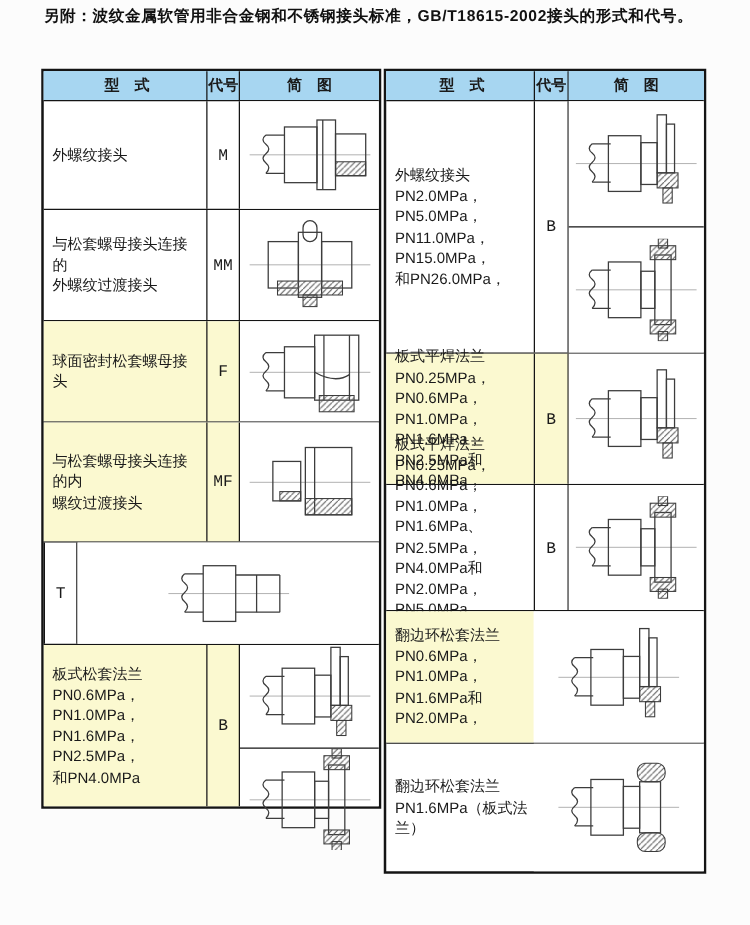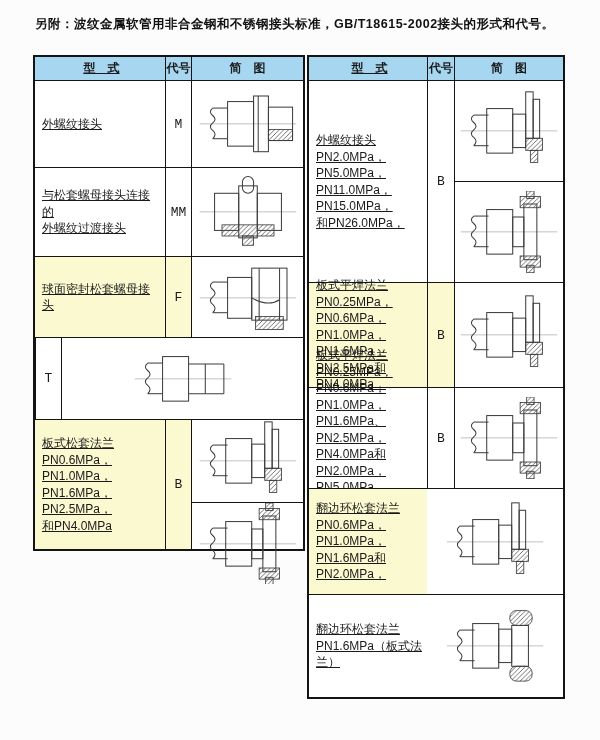--- a/index.html
+++ b/index.html
@@ -1,32 +1,32 @@
 <!DOCTYPE html>
 <html><head>
 <meta charset="utf-8">
 <style>
   html,body{margin:0;padding:0;}
   .page{
     position:relative;width:600px;height:740px;background:#fcfcfc;
     font-family:"Liberation Sans", sans-serif;color:#1a1a1a;overflow:hidden;
   }
   .note{
-    position:absolute;left:35px;top:16px;width:545px;
+    position:absolute;left:35px;top:5px;width:545px;
     font-size:12.5px;font-weight:600;letter-spacing:0.5px;color:#111;
   }
   .tbl{position:absolute;top:55px;border:2px solid #141414;background:#fff;box-sizing:border-box;}
   .tbl-left{left:33px;width:272px;}
   .tbl-right{left:307px;width:258px;}
   .row{display:flex;border-top:1.5px solid #141414;box-sizing:border-box;}
   .row:first-child{border-top:none;}
   .hdr{background:#a7d6f1;}
   .cell{box-sizing:border-box;display:flex;align-items:center;}
   .cell-type{padding:4px 4px 4px 7px;font-size:12px;line-height:16.5px;white-space:pre-line;
-    font-family:"Liberation Sans", sans-serif;text-decoration:underline;}
+    font-family:"Liberation Sans", sans-serif;}
   .tbl-left .cell-type{width:130px;}
   .tbl-right .cell-type{width:118px;}
   .cell-code{border-left:1.5px solid #141414;border-right:1.5px solid #141414;
     justify-content:center;font-family:Liberation Mono, monospace;font-size:13px;}
   .tbl-left .cell-code{width:27px;}
   .tbl-right .cell-code{width:28px;}
   .cell-sketch{flex:1;flex-direction:column;align-items:stretch;padding:0;background:#fff;}
   .hdr .cell{justify-content:center;font-size:12px;font-weight:600;background:#a7d6f1;}
   .hl .cell-type,.hl .cell-code{background:#fbf9d0;}
   .sk{flex:1;display:flex;align-items:center;justify-content:center;}
@@ -111,20 +111,37 @@
               <rect class="ln" x="60" y="12" width="38" height="56"></rect>
               <line class="ln" x1="68" y1="12" x2="68" y2="68"></line>
               <line class="ln" x1="90" y1="12" x2="90" y2="68"></line>
               <path class="ln" d="M60,44 q18,10 30,2"></path>
               <rect class="hx" x="64" y="64" width="30" height="14"></rect>
             </svg>
           </div>
         </div>
     </div>
 
+    <div class="row hl" style="height:96px">
+      <div class="cell cell-type">与松套螺母接头连接的内
+螺纹过渡接头</div>
+      <div class="cell cell-code">MF</div>
+      <div class="cell cell-sketch">
+          <div class="sk">
+            <svg class="sksvg" viewBox="0 0 112 88">
+              <line class="cl" x1="4" y1="44" x2="108" y2="44"></line>
+              <rect class="ln" x="24" y="26" width="24" height="34"></rect>
+              <rect class="ln" x="52" y="14" width="40" height="58"></rect>
+              <line class="ln" x1="60" y1="14" x2="60" y2="72"></line>
+              <rect class="hx" x="52" y="58" width="40" height="14"></rect>
+              <rect class="hx" x="30" y="52" width="18" height="8"></rect>
+            </svg>
+          </div>
+        </div>
+    </div>
 
     <div class="row" style="height:82px">
       <div class="cell cell-code">T</div>
       <div class="cell cell-sketch">
           <div class="sk">
             <svg class="sksvg" viewBox="0 0 112 88">
               <line class="cl" x1="4" y1="44" x2="108" y2="44"></line>
               <path class="ln" d="M18,27 q-5,4 0,8 q5,4 0,8 q-5,4 0,8 q5,4 0,9"></path>
               <line class="ln" x1="18" y1="27" x2="34" y2="27"></line>
               <line class="ln" x1="18" y1="60" x2="34" y2="60"></line>

